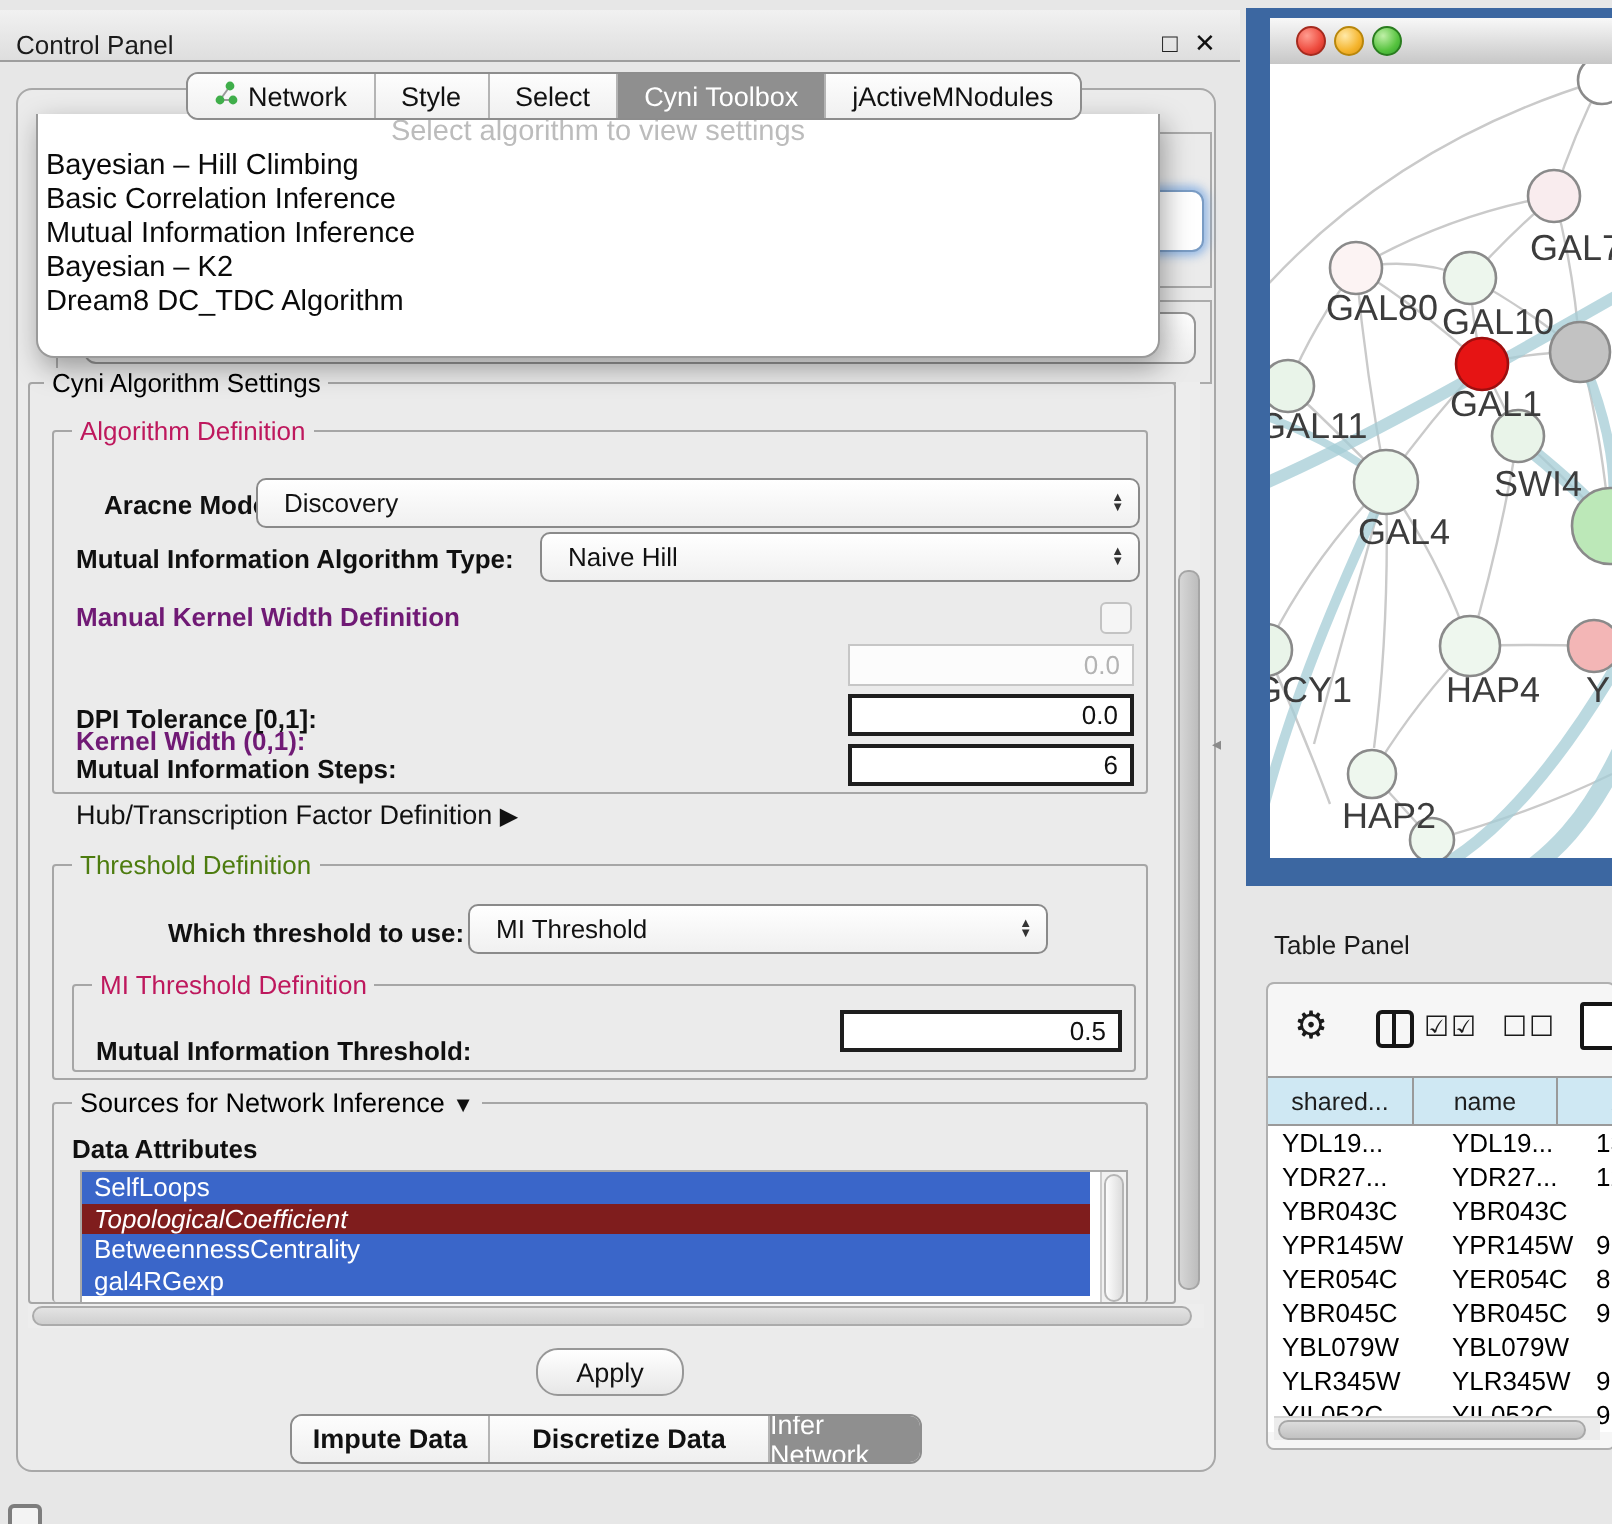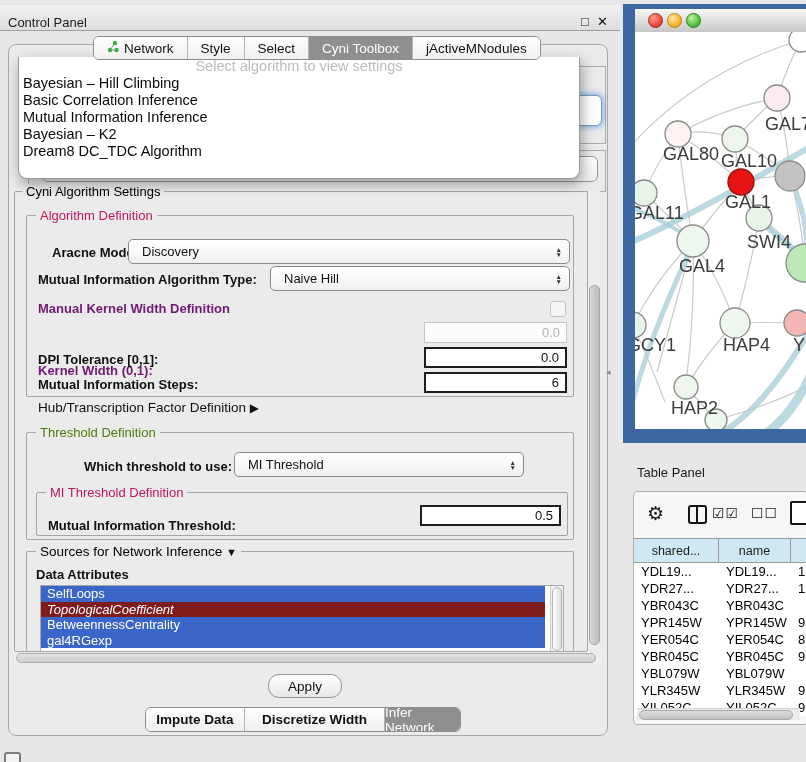--- a/index.html
+++ b/index.html
@@ -241,21 +241,21 @@
 <div class="abs vtrack">
     <div class="vthumb"></div>
   </div>
 <div class="abs htrack">
     <div class="hthumb"></div>
   </div>
 
 <div class="abs apply">Apply</div>
 <div class="abs btabs" id="bottom-tabs">
     <div class="btseg" style="width: 98px;">Impute Data</div>
-    <div class="btseg" style="width: 139px;">Discretize Width</div>
+    <div class="btseg" style="width: 139px;">Discretize Data</div>
     <div class="btseg sel" style="width: 75px;">Infer Network</div>
   </div>
 <div class="abs mini-icon"></div>
 <span class="abs pane-arrow">◂</span>
 
 <div class="abs net-frame">
   <div class="net-titlebar">
     <span class="light red"></span>
     <span class="light yellow"></span>
     <span class="light green"></span>
@@ -317,21 +317,21 @@
 </div>
 
 <span class="abs tp-label">Table Panel</span>
 <div class="abs tp-box">
   <span class="tp-gear">⚙</span>
   <span class="tp-colicon"></span>
   <span class="tp-checks" style="left:78px;">☑☑</span>
   <span class="tp-checks" style="left:117px;">☐☐</span>
   <span class="tp-partial"></span>
   <div class="tp-header" id="tp-header">
-      <div class="tp-hcell" style="width: 85px; text-align: right;">shared...</div>
+      <div class="tp-hcell" style="width: 73px; text-align: right;">shared...</div>
       <div class="tp-hcell" style="width: 72px;">name</div>
       <div class="tp-hcell" style="width: 63px;">A</div>
     </div>
   <div class="tp-rows" id="tp-rows">
       <div class="tp-row">
         <div class="tp-cell" style="width: 85px;">YDL19...</div>
         <div class="tp-cell" style="width: 72px;">YDL19...</div>
         <div class="tp-cell" style="width: 63px;">13</div>
       </div>
       <div class="tp-row">

